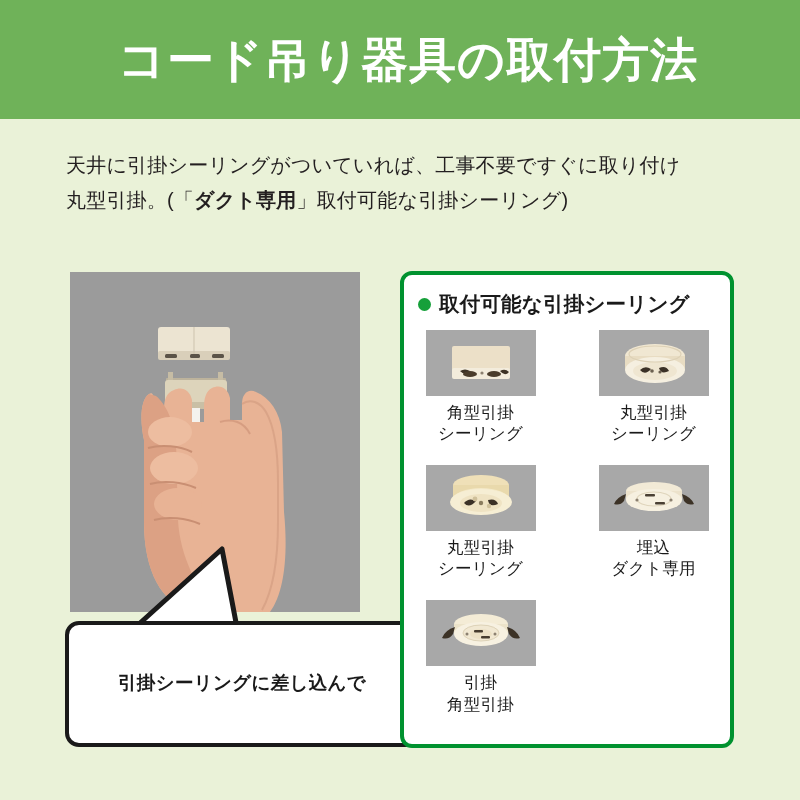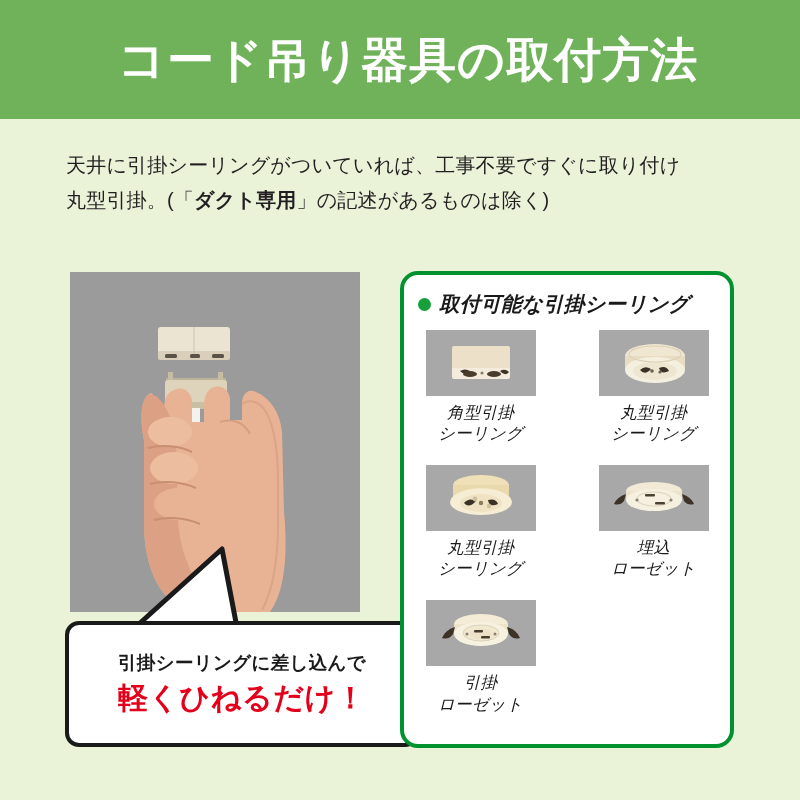--- a/index.html
+++ b/index.html
@@ -103,23 +103,22 @@
 
   
   .panel {
     position: absolute;
     left: 400px;
     top: 271px;
     width: 334px;
     height: 477px;
     background: #ffffff;
     border: 4px solid #00922f;
-    border-radius: 18px;
+    border-radius: 12px;
     box-sizing: border-box;
-    font-style: italic;
   }
   .panel-title {
     display: flex;
     align-items: center;
     margin: 15px 0 0 14px;
   }
   .panel-bullet {
     width: 13px;
     height: 13px;
     border-radius: 50%;
@@ -167,21 +166,21 @@
 </style>
 </head>
 <body>
 
 <div class="header">
   <div class="header-title">コード吊り器具の取付方法</div>
 </div>
 
 <div class="intro">
   <span>天井に引掛シーリングがついていれば、工事不要ですぐに取り付け</span><br>
-  <span>丸型引掛。(「</span><span class="bold">ダクト専用</span><span>」の記述があるものは除く)</span>
+  <span>丸型引掛。(「</span><span class="bold">ダクト専用</span><span>」取付可能な引掛シーリング)</span>
 </div>
 
 <div class="photo-wrap">
   <svg class="photo-svg" width="290" height="340" viewBox="0 0 290 340">
     <rect x="0" y="0" width="290" height="340" fill="#9b9b9b"></rect>
 
     <g>
       <rect x="88" y="55" width="72" height="30" rx="3" fill="#ece4d2"></rect>
       <rect x="88" y="79" width="72" height="9" rx="2" fill="#d9cfba"></rect>
       <rect x="95" y="82" width="12" height="4" rx="1.5" fill="#5b5348"></rect>
@@ -215,21 +214,20 @@
   </svg>
 </div>
 
 <svg class="bubble-tail" viewBox="0 0 120 90">
   <polygon points="97,4 113,88 4,88" fill="#ffffff" stroke="#1a1a1a" stroke-width="5" stroke-linejoin="round"></polygon>
   <rect x="0" y="80" width="120" height="14" fill="#ffffff"></rect>
 </svg>
 
 <div class="bubble">
   <div class="bubble-line1">引掛シーリングに差し込んで</div>
-  <div class="bubble-line2">軽くひねるだけ！</div>
 </div>
 
 <div class="panel">
   <div class="panel-title">
     <span class="panel-bullet"></span>
     <span class="panel-title-text">取付可能な引掛シーリング</span>
   </div>
 
   <div class="grid">
 
@@ -291,36 +289,36 @@
         <ellipse cx="55" cy="35" rx="28" ry="11" fill="#f6f0e0"></ellipse>
         <path d="M27 29 q-9 3 -12 10 q6 2 10 -3" fill="#3c3226"></path>
         <path d="M83 29 q9 3 12 10 q-6 2 -10 -3" fill="#3c3226"></path>
         <ellipse cx="55" cy="34" rx="17" ry="7" fill="none" stroke="#dfd5bc" stroke-width="1.2"></ellipse>
         <rect x="46" y="29" width="10" height="2.6" rx="1" fill="#4a4034"></rect>
         <rect x="56" y="37" width="10" height="2.6" rx="1" fill="#4a4034"></rect>
         <circle cx="38" cy="35" r="1.6" fill="#8b8070"></circle>
         <circle cx="72" cy="35" r="1.6" fill="#8b8070"></circle>
       </svg>
       <div class="cell-label">埋込
-ローゼット</div>
+ダクト専用</div>
     </div>
 
     <div class="cell">
       <svg class="thumb" viewBox="0 0 110 66">
         <rect width="110" height="66" fill="#a8a8a8"></rect>
         <ellipse cx="55" cy="24" rx="27" ry="10" fill="#f4ecd6"></ellipse>
         <rect x="28" y="24" width="54" height="10" fill="#ece3c9"></rect>
         <ellipse cx="55" cy="34" rx="27" ry="12" fill="#f7f1e1"></ellipse>
         <path d="M29 27 q-10 3 -13 11 q7 2 11 -4" fill="#3c3226"></path>
         <path d="M81 27 q10 3 13 11 q-7 2 -11 -4" fill="#3c3226"></path>
         <ellipse cx="55" cy="33" rx="18" ry="8" fill="#f1e8d2" stroke="#ddd2b7" stroke-width="1"></ellipse>
         <ellipse cx="55" cy="34" rx="11" ry="5" fill="#ece1c6"></ellipse>
         <rect x="48" y="30" width="9" height="2.4" rx="1" fill="#463c2f"></rect>
         <rect x="55" y="36" width="9" height="2.4" rx="1" fill="#463c2f"></rect>
         <circle cx="41" cy="34" r="1.5" fill="#8b8070"></circle>
         <circle cx="69" cy="34" r="1.5" fill="#8b8070"></circle>
       </svg>
       <div class="cell-label">引掛
-ローゼット</div>
+角型引掛</div>
     </div>
 
   </div>
 </div>
 
 </body></html>

